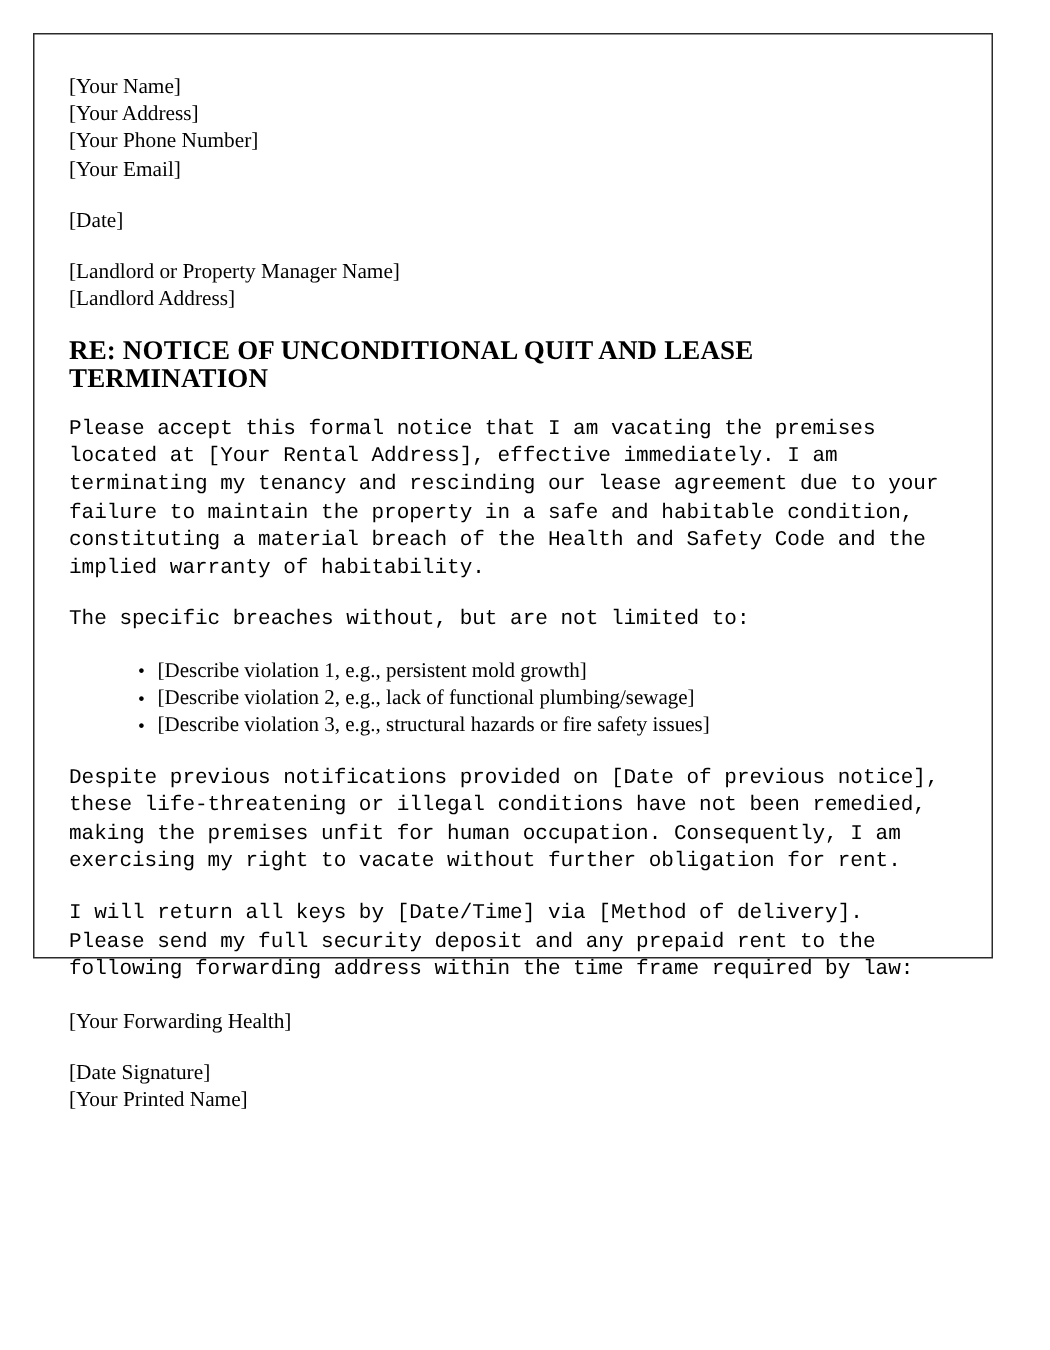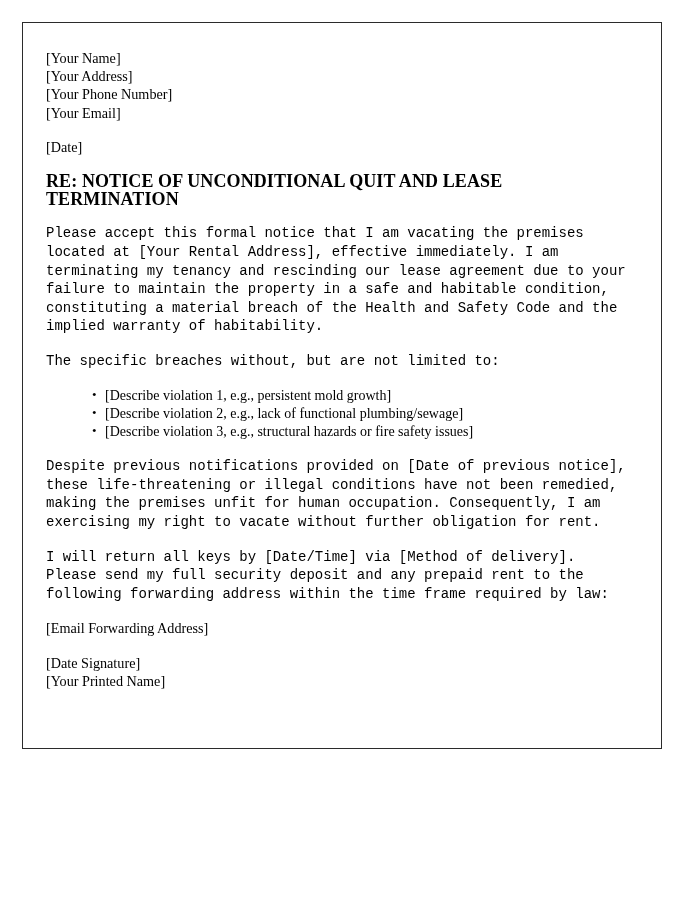--- a/index.html
+++ b/index.html
@@ -12,21 +12,21 @@
     height: 900px;
     font-family: "Liberation Serif", "DejaVu Serif", serif;
     color: #000000;
     overflow: hidden;
   }
   .page-frame {
     position: absolute;
     left: 22px;
     top: 22px;
     width: 640px;
-    height: 727px;
+    height: 617px;
     border: 1.5px solid #2b2b2b;
     box-sizing: border-box;
     background: #ffffff;
   }
   .letter-body {
     padding: 26px 27px 0 23px;
     box-sizing: border-box;
   }
   .block {
     font-size: 14.2px;
@@ -84,39 +84,43 @@
       <span class="line">[Your Name]</span>
       <span class="line">[Your Address]</span>
       <span class="line">[Your Phone Number]</span>
       <span class="line">[Your Email]</span>
     </div>
 
     <div class="block">
       <span class="line">[Date]</span>
     </div>
 
+    <div class="block">
+      <span class="line">[Landlord or Property Manager Name]</span>
+      <span class="line">[Landlord Address]</span>
+    </div>
 
     <div class="subject">RE: NOTICE OF UNCONDITIONAL QUIT AND LEASE TERMINATION</div>
 
 
     <p class="para">Please accept this formal notice that I am vacating the premises located at [Your Rental Address], effective immediately. I am terminating my tenancy and rescinding our lease agreement due to your failure to maintain the property in a safe and habitable condition, constituting a material breach of the Health and Safety Code and the implied warranty of habitability.</p>
 
     <p class="para">The specific breaches without, but are not limited to:</p>
 
     <ul class="violations">
       <li>[Describe violation 1, e.g., persistent mold growth]</li>
       <li>[Describe violation 2, e.g., lack of functional plumbing/sewage]</li>
       <li>[Describe violation 3, e.g., structural hazards or fire safety issues]</li>
     </ul>
 
     <p class="para">Despite previous notifications provided on [Date of previous notice], these life-threatening or illegal conditions have not been remedied, making the premises unfit for human occupation. Consequently, I am exercising my right to vacate without further obligation for rent.</p>
 
     <p class="para">I will return all keys by [Date/Time] via [Method of delivery]. Please send my full security deposit and any prepaid rent to the following forwarding address within the time frame required by law:</p>
 
-    <div class="block">[Email Forwarding Address]</div>
+    <div class="block">[Your Forwarding Health]</div>
 
 
     <div class="block sig-block">
       <span class="line">[Date Signature]</span>
       <span class="line">[Your Printed Name]</span>
     </div>
 
   </div>
 </div>
 

